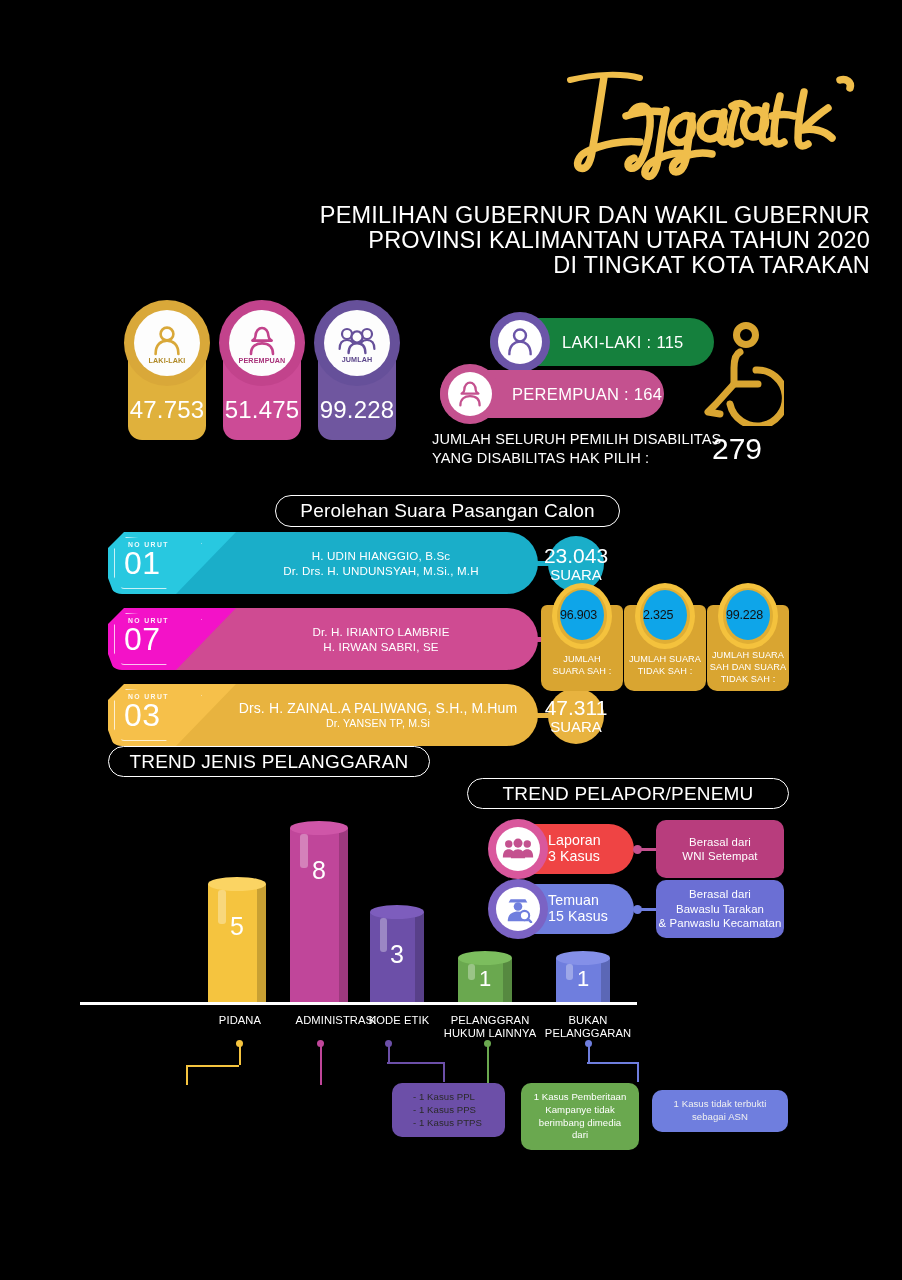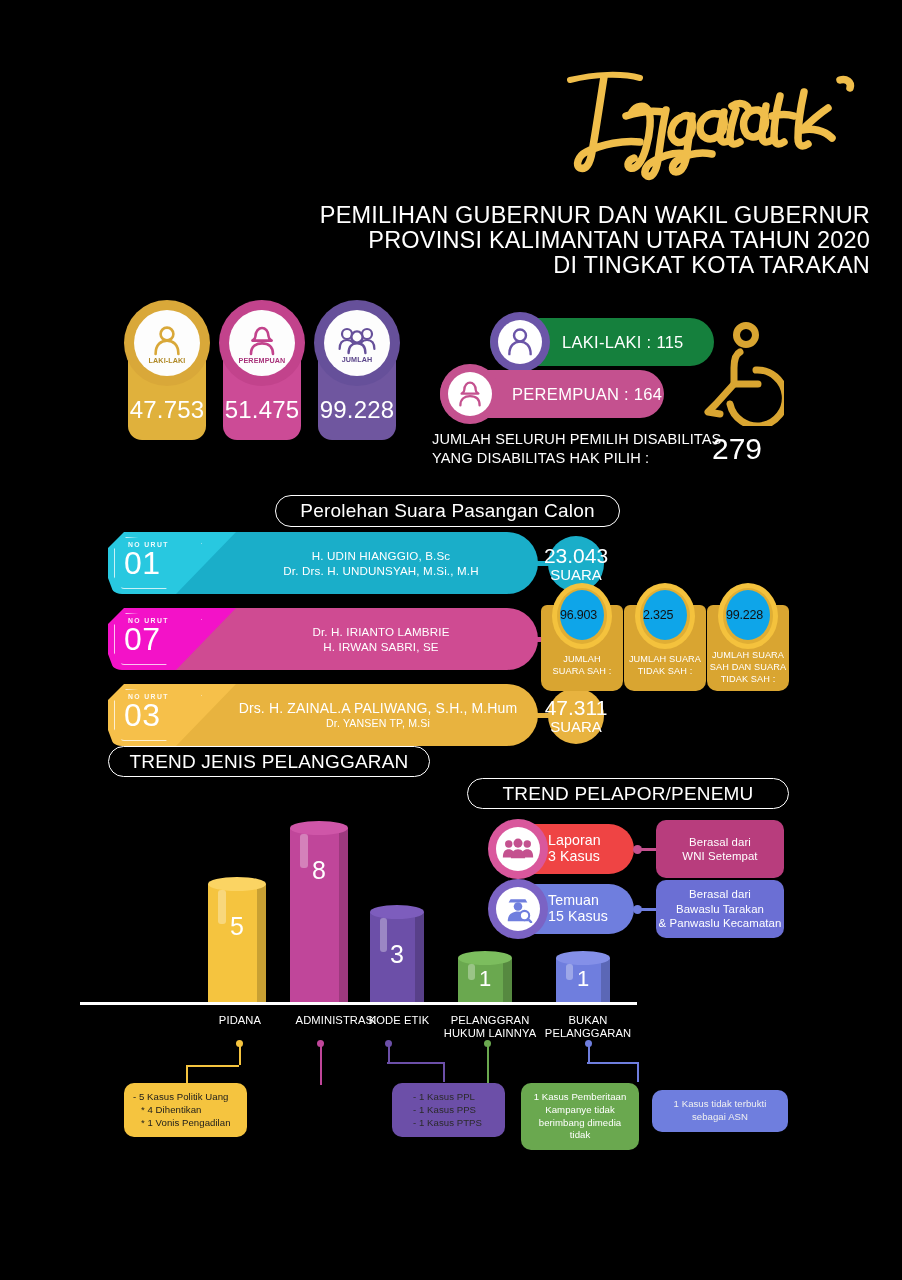--- a/index.html
+++ b/index.html
@@ -483,38 +483,33 @@
     <div class="dot" style="background:#6aa84f"></div>
     <div class="v" style="height:42px; background:#6aa84f"></div>
   </div>
   <div class="conn" style="left:585px; top:1040px;">
     <div class="dot" style="background:#6f7ede"></div>
     <div class="v" style="height:20px; background:#6f7ede"></div>
     <div class="h" style="left:2px; top:22px; width:52px; background:#6f7ede"></div>
     <div class="v" style="left:52px; top:22px; height:20px; background:#6f7ede"></div>
   </div>
 
-  <div class="callout" style="left:124px; top:1083px; width:123px; background:#f5c43f;">
-    <div>- 5 Kasus Politik Uang</div>
-    <div style="padding-left:8px">* 4 Dihentikan</div>
-    <div style="padding-left:8px">* 1 Vonis Pengadilan</div>
-  </div>
 
 
   <div class="callout" style="left:392px; top:1083px; width:113px; background:#6c4fa8; color:#2a2a2a;">
     <div style="padding-left:12px">- 1 Kasus PPL</div>
     <div style="padding-left:12px">- 1 Kasus PPS</div>
     <div style="padding-left:12px">- 1 Kasus PTPS</div>
   </div>
 
   <div class="callout" style="left:521px; top:1083px; width:118px; background:#6aa84f; text-align:center; color:#fff;">
     <div>1 Kasus Pemberitaan</div>
     <div>Kampanye tidak</div>
     <div>berimbang dimedia</div>
-    <div>tidak</div>
+    <div>dari</div>
   </div>
 
   <div class="callout" style="left:652px; top:1090px; width:136px; background:#6f7ede; text-align:center; color:#f0f0f0;">
     <div>1 Kasus tidak terbukti</div>
     <div>sebagai ASN</div>
   </div>
 
   <div class="pillhdr" style="left:467px; top:778px; width:322px; height:31px;">TREND PELAPOR/PENEMU</div>
 
   <div class="rep" style="left:488px; top:824px; width:300px;">

